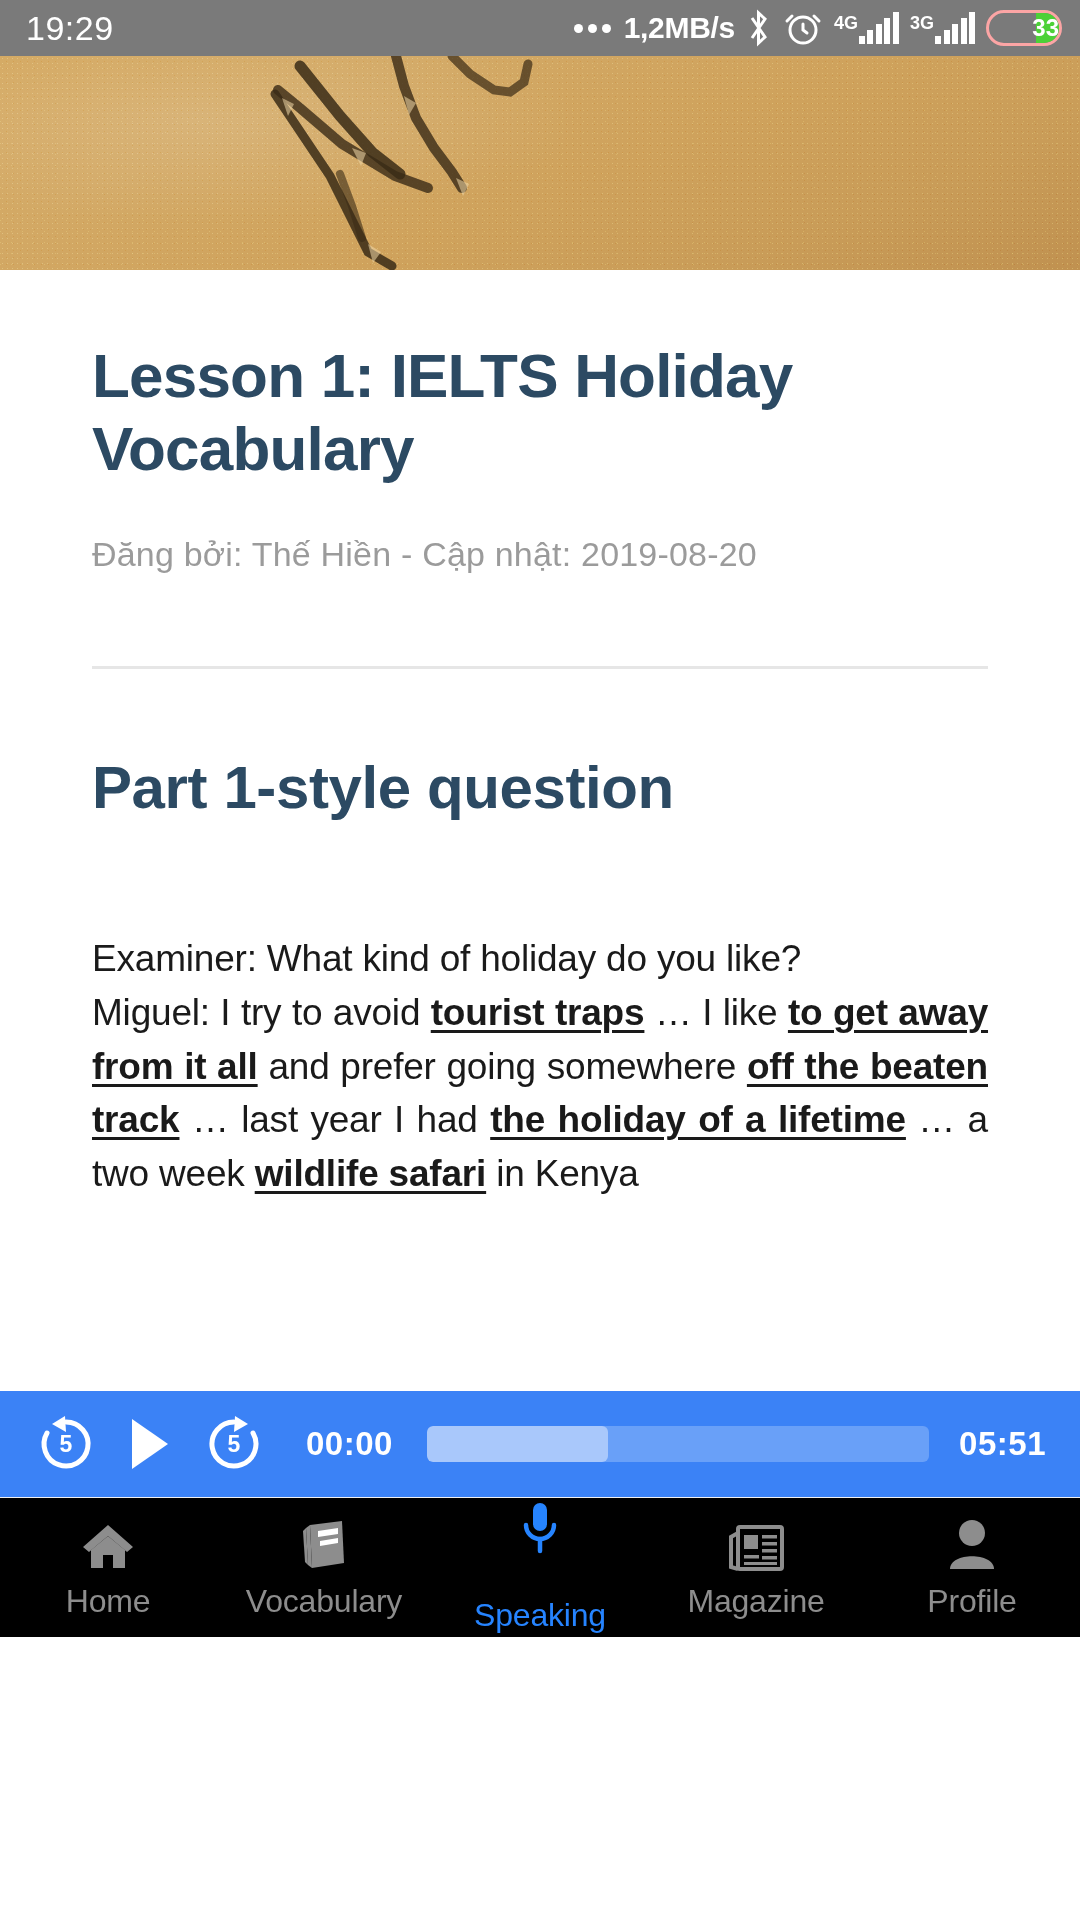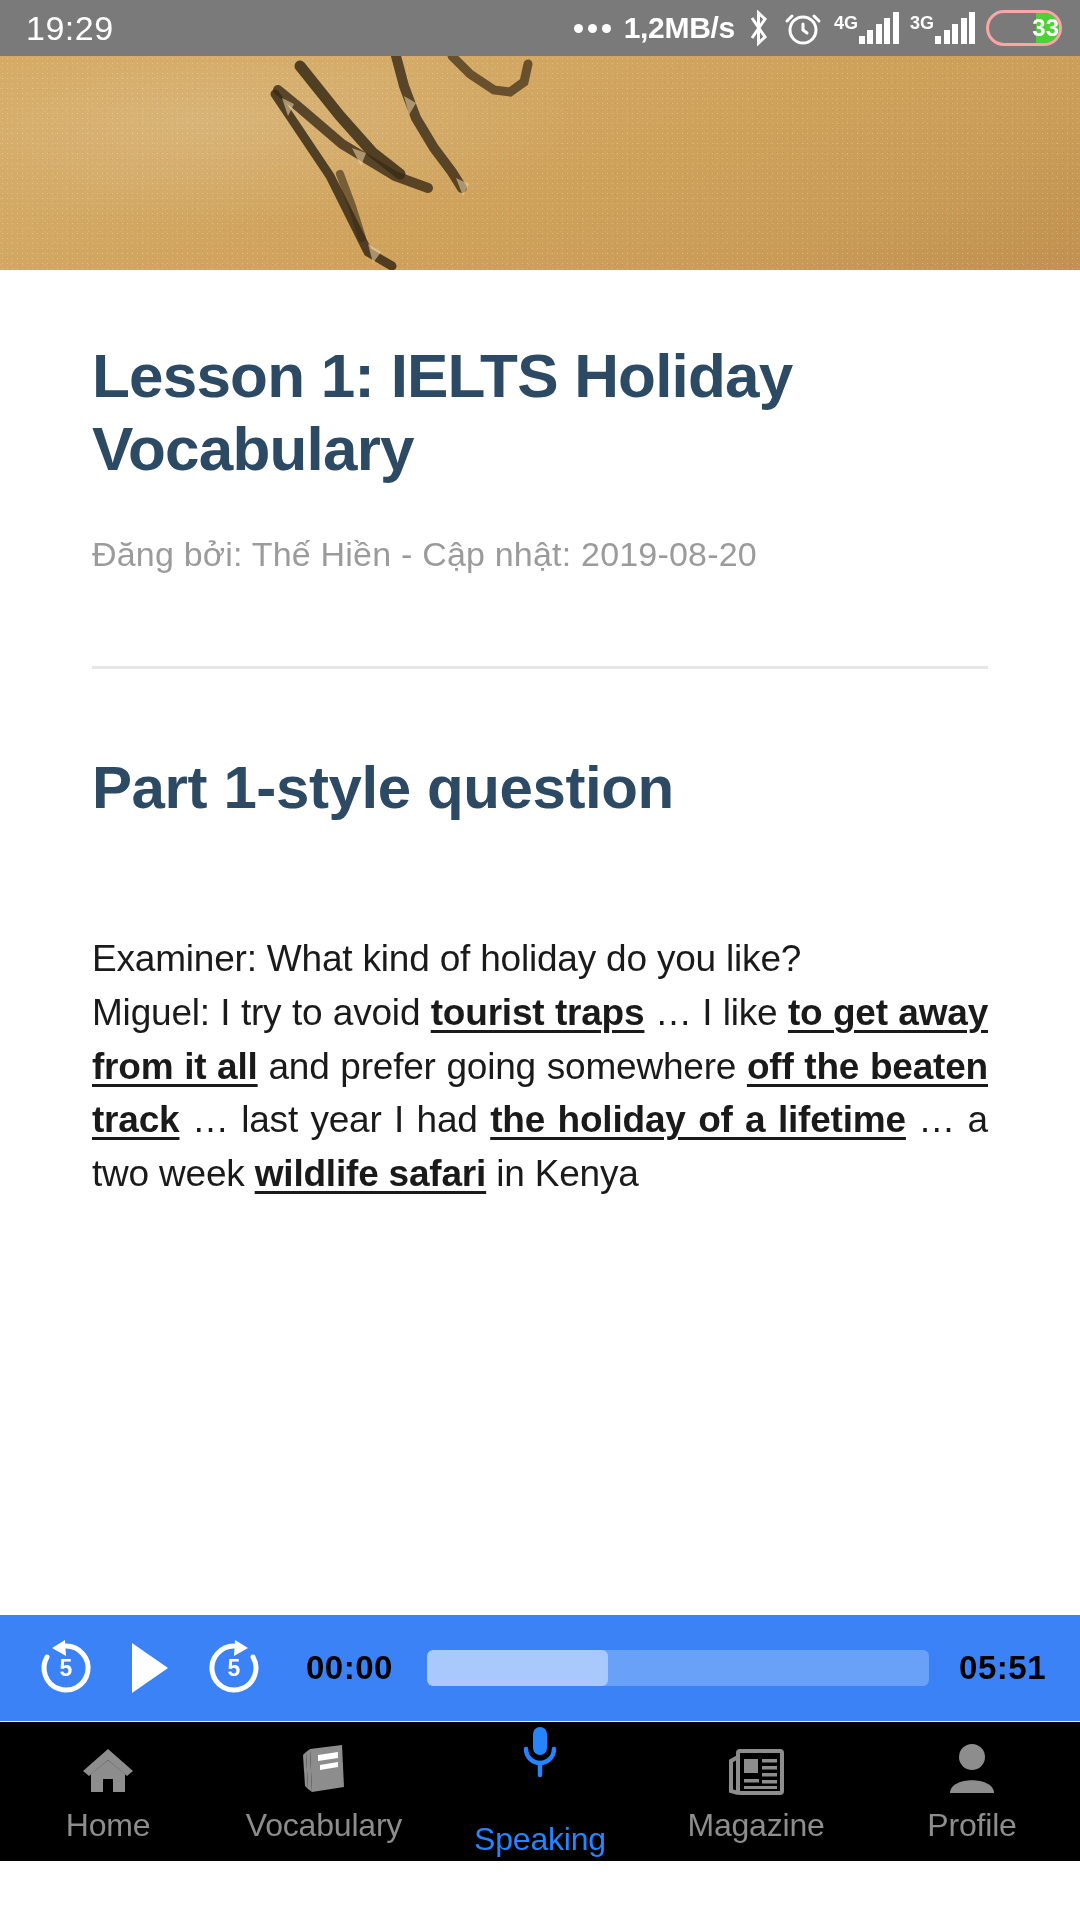--- a/index.html
+++ b/index.html
@@ -2,21 +2,21 @@
 <html><head>
 <meta charset="utf-8">
 <style>
   * { margin:0; padding:0; box-sizing:border-box; }
   html, body {
     width:1080px; height:1920px;
     background:#ffffff;
     font-family:"Liberation Sans", sans-serif;
     overflow:hidden;
   }
-  .phone { position:relative; width:1080px; height:1861px; background:#fff; }
+  .phone { position:relative; width:1080px; height:1637px; background:#fff; }
 
   
   .statusbar{
     position:absolute; top:0; left:0; width:1080px; height:56px;
     background:#7a7a7a; display:flex; align-items:center;
     padding:0 18px 0 26px; color:#fff;
   }
   .clock{ font-size:34px; font-weight:400; letter-spacing:.5px; color:#fff; }
   .sb-right{ margin-left:auto; display:flex; align-items:center; gap:11px; }
   .dots{ display:flex; align-items:center; gap:5px; margin-right:2px; }
@@ -90,21 +90,21 @@
     z-index:5;
   }
   .pbtn{ display:flex; align-items:center; justify-content:center; cursor:pointer; }
   .seek-wrap{ position:relative; width:64px; height:64px; margin-right:16px; }
   .seek-num{
     position:absolute; left:0; top:0; width:64px; height:64px;
     display:flex; align-items:center; justify-content:center;
     font-size:23px; font-weight:700; color:#fff;
   }
   .play-tri{ margin:0 30px 0 12px; }
-  .time{ font-size:33px; font-weight:700; color:#000000; letter-spacing:.5px; }
+  .time{ font-size:33px; font-weight:700; color:#ffffff; letter-spacing:.5px; }
   .t-left{ margin-left:24px; }
   .t-right{ margin-left:30px; }
   .progress{
     flex:1; height:36px; margin-left:34px; background:#69a0f8;
     border-radius:6px; position:relative; overflow:hidden; cursor:pointer;
   }
   .progress .buf{ position:absolute; left:0; top:0; bottom:0; width:36%; background:#a9c8fb; border-radius:6px; }
 
   
   .nav{

